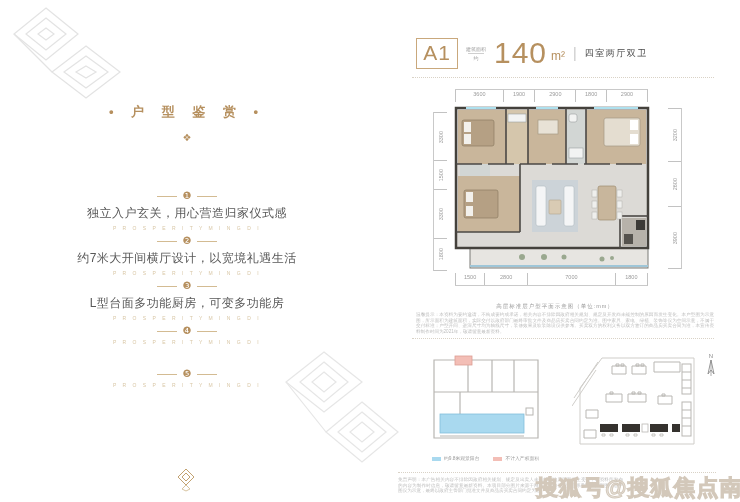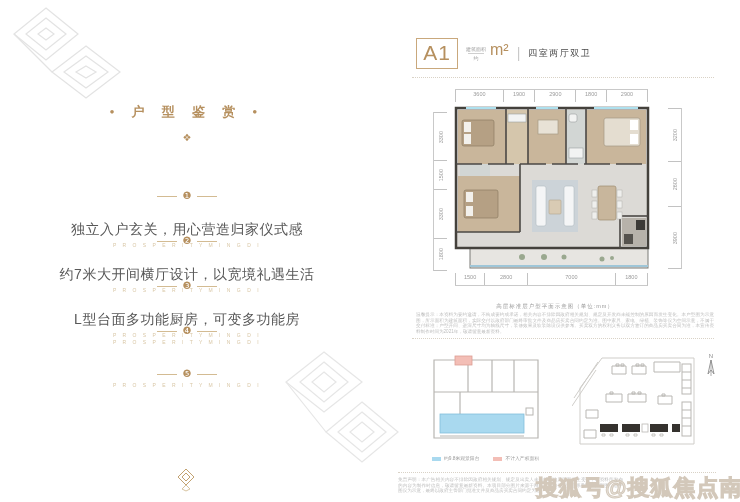--- a/index.html
+++ b/index.html
@@ -1,37 +1,37 @@
 <!DOCTYPE html>
 <html><head>
 <meta charset="utf-8">
 <style>
   html,body{margin:0;padding:0;background:#f3f3f3;}
   .page{position:relative;width:740px;height:502px;background:#ffffff;margin:0 auto;
         font-family:"Liberation Sans",sans-serif;overflow:hidden;color:#3f3f3f;}
   .abs{position:absolute;}
   .center{text-align:center;}
   
-  .lp-title{left:57px;top:103px;width:260px;font-size:13px;font-weight:700;letter-spacing:7px;color:var(--accent);font-family:Liberation Serif, serif;}
+  .lp-title{left:57px;top:103px;width:260px;font-size:13px;font-weight:700;letter-spacing:7px;color:var(--accent);}
   .lp-ornament{left:57px;top:132px;width:260px;font-size:10px;color:var(--accent);}
   .lp-headline{left:47px;top:149px;width:280px;font-size:12.5px;font-weight:700;color:#3c3c3c;letter-spacing:.5px;}
   .lp-script{left:57px;top:165px;width:260px;font-family:"DejaVu Serif",serif;font-style:italic;font-size:7px;color:#cdbb9d;}
   .feature{left:47px;width:280px;text-align:center;}
   .fmark{display:flex;align-items:center;justify-content:center;gap:6px;color:var(--accent);font-size:10px;line-height:10px;}
   .fmark .dashline{width:20px;height:0;border-top:1px solid #d3bb92;}
-  .ftext{margin-top:20px;font-size:14px;color:#585858;letter-spacing:.5px;}
+  .ftext{margin-top:4px;font-size:12px;color:#585858;letter-spacing:.5px;}
   .fsub{margin-top:3px;font-size:5px;letter-spacing:2.5px;color:#d9c7a6;}
   
   .uh{left:416px;top:35px;height:36px;display:flex;align-items:center;gap:8px;}
   .uh-code{width:40px;height:29px;border:1px solid #c9a87c;color:var(--accent);font-size:21px;letter-spacing:1px;
            display:flex;align-items:center;justify-content:center;font-weight:400;}
   .uh-small{display:flex;flex-direction:column;align-items:center;gap:1px;font-size:5px;color:#9a9a9a;line-height:6px;}
   .uh-small .rule{width:16px;border-top:1px solid #cfcfcf;}
   .uh-area{color:var(--accent);font-size:30px;font-weight:300;letter-spacing:1px;line-height:30px;}
-  .uh-unit{color:var(--accent);font-size:16px;margin-left:-4px;align-self:flex-start;margin-top:6px;}
+  .uh-unit{color:var(--accent);font-size:12px;margin-left:-4px;align-self:flex-start;margin-top:14px;}
   .uh-div{color:#c9c9c9;font-size:14px;font-weight:300;}
   .uh-layout{font-size:9px;color:#4a4a4a;letter-spacing:1.5px;}
   .dotline{border-top:1px dotted #d9d2c6;height:0;}
   
   .dimrow{display:flex;}
   .dimrow .seg{position:relative;text-align:center;font-size:5.5px;color:#9b9b9b;line-height:9px;}
   .dimrow.top{border-top:1px solid #c9c9c9;}
   .dimrow.top .seg{border-left:1px solid #c2c2c2;}
   .dimrow.top{border-right:1px solid #c2c2c2;}
   .dimrow.bottom{border-bottom:1px solid #c9c9c9;border-right:1px solid #c2c2c2;}
@@ -136,20 +136,21 @@
     </g>
   </svg>
 
   <div class="abs uh">
     <div class="uh-code">A1</div>
     <div class="uh-small">
       <span>建筑面积</span>
       <span class="rule"></span>
       <span>约</span>
     </div>
+    <div class="uh-area">140</div>
     <div class="uh-unit">m²</div>
     <div class="uh-div">|</div>
     <div class="uh-layout">四室两厅双卫</div>
   </div>
   <div class="abs dotline" style="left:412px;top:77px;width:302px;"></div>
 
   <div class="abs dimrow top" style="left:455px;top:89px;width:192px;height:12px;">
     <span class="seg" style="flex-grow:3600">3600</span>
     <span class="seg" style="flex-grow:1900">1900</span>
     <span class="seg" style="flex-grow:2900">2900</span>

